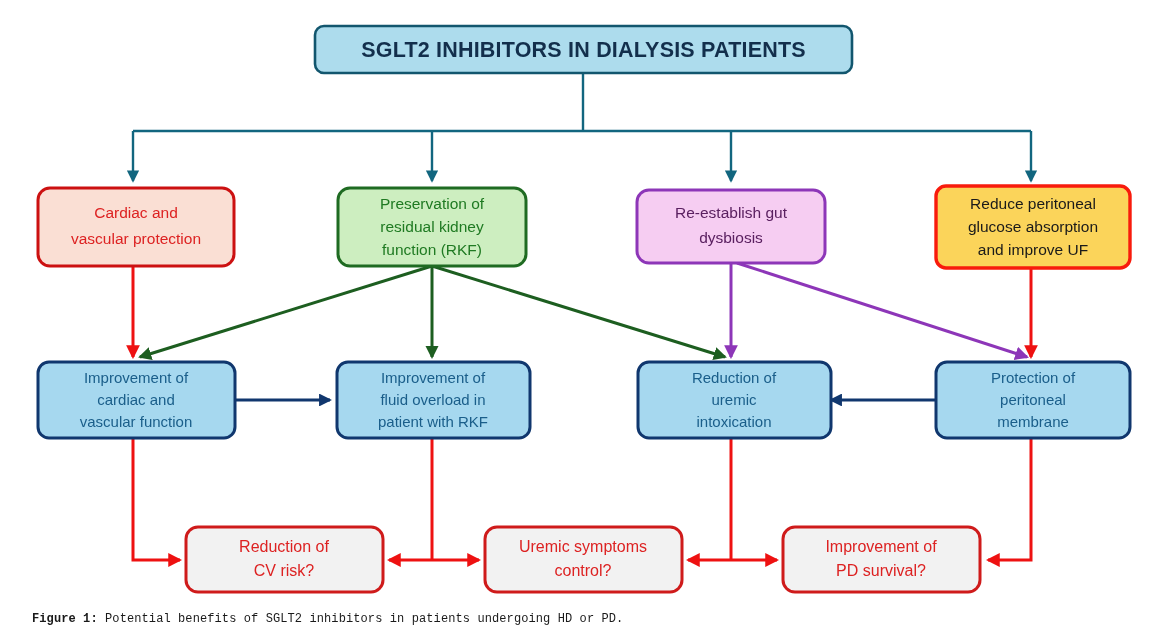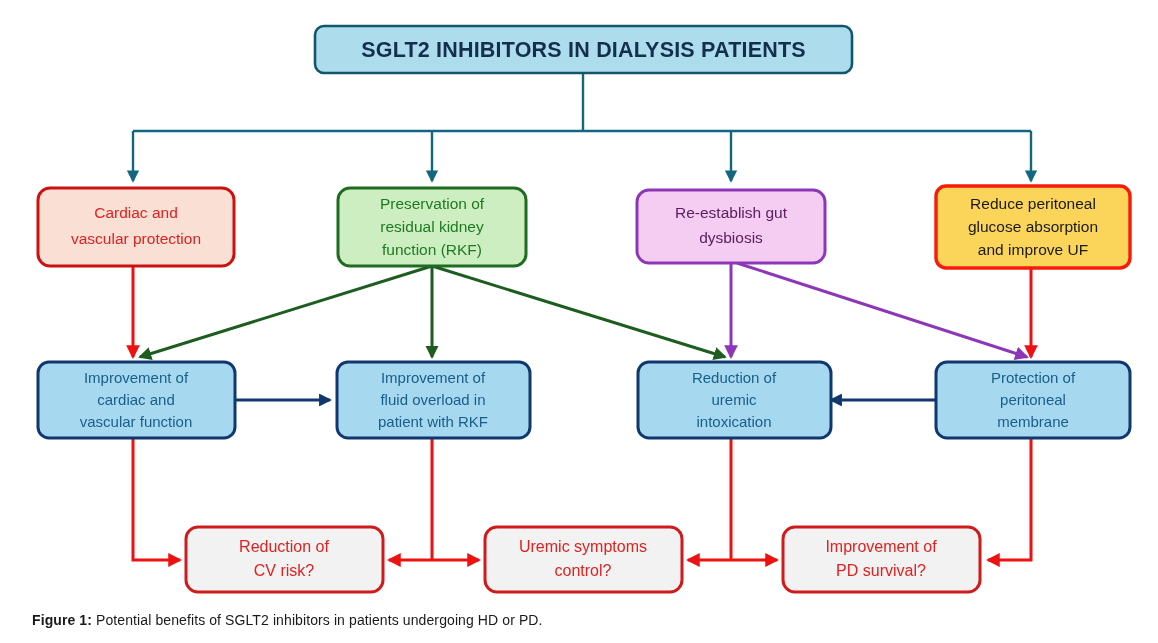--- a/index.html
+++ b/index.html
@@ -24,22 +24,22 @@
   }
   .node-label {
     font-family: "Liberation Sans", sans-serif;
     text-anchor: middle;
     dominant-baseline: middle;
   }
   .caption {
     position: absolute;
     left: 32px;
     top: 612px;
-    font-family: Liberation Sans, sans-serif;
-    font-size: 14px;
+    font-family: Liberation Mono, monospace;
+    font-size: 12px;
     color: #1a1a1a;
     letter-spacing: 0.1px;
     white-space: nowrap;
   }
   .caption b {
     font-weight: bold;
   }
 </style>
 </head>
 <body>

